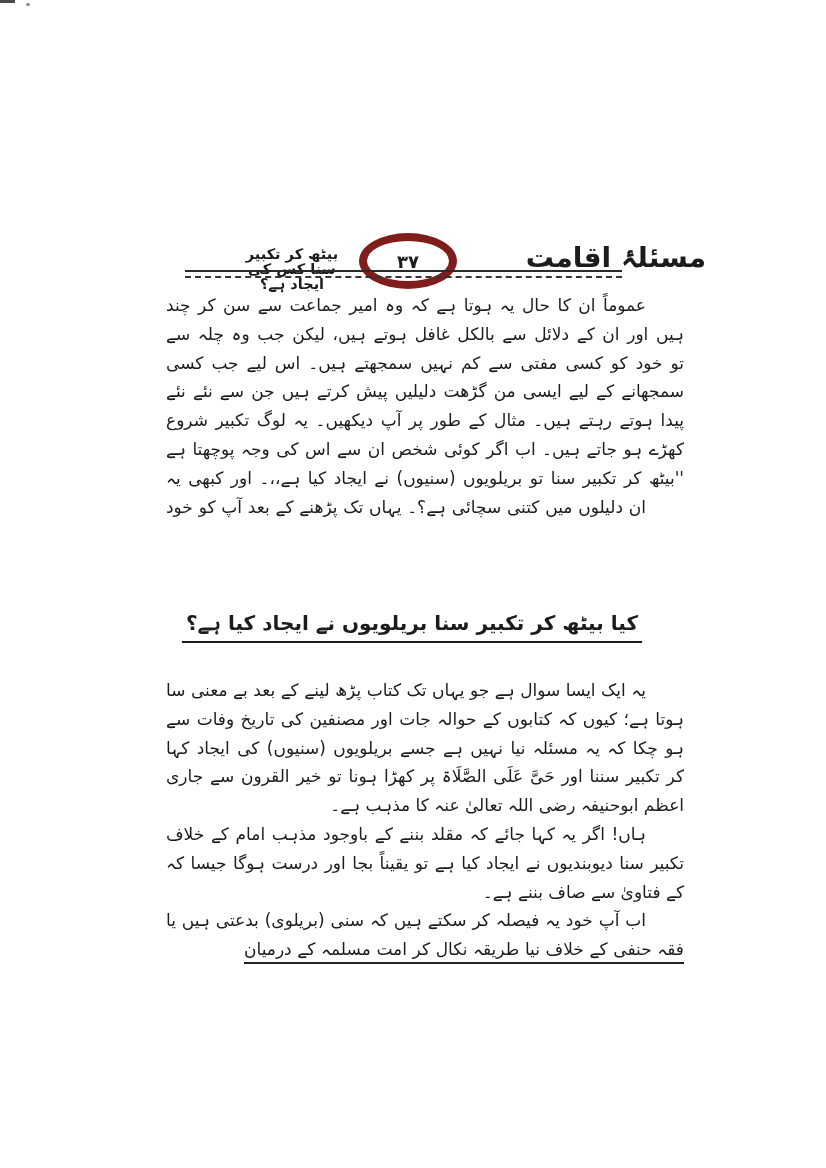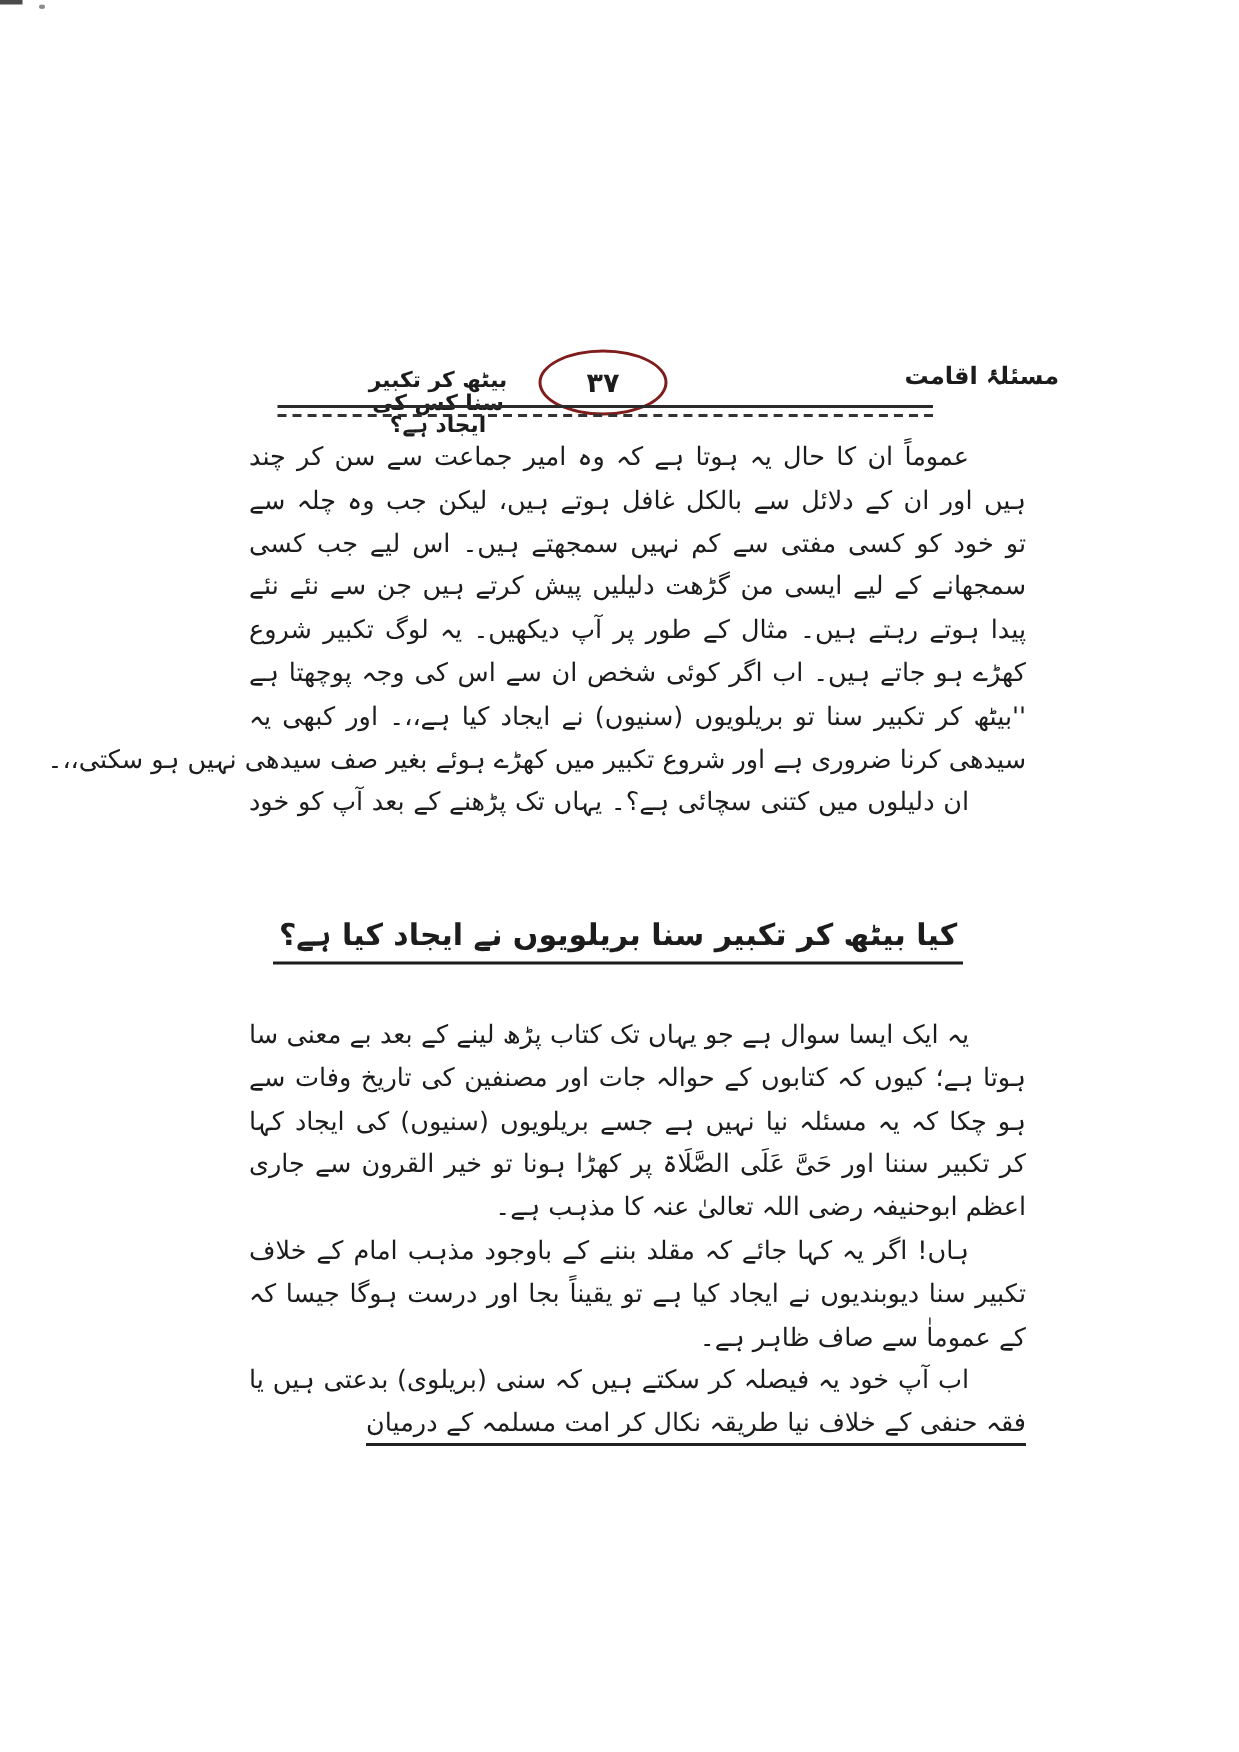--- a/index.html
+++ b/index.html
@@ -3,24 +3,24 @@
 <meta charset="utf-8">
 <style>
   html,body{margin:0;padding:0;background:#ffffff;}
   body{width:826px;height:1168px;position:relative;overflow:hidden;
        font-family:"DejaVu Sans",sans-serif;color:#1c1c1c;}
   .abs{position:absolute;}
   
   .artifact{left:0;top:0;width:15px;height:3px;background:#4a4a4a;}
   .artifact2{left:26px;top:3px;width:4px;height:3px;background:#8a8a8a;border-radius:50%;}
   
-  .hdr-right{top:241px;right:120px;font-size:16px;font-weight:bold;direction:rtl;}
+  .hdr-right{top:241px;right:120px;font-size:28px;font-weight:bold;direction:rtl;}
   .hdr-left{top:247px;left:236px;width:112px;font-size:14.5px;font-weight:bold;
             direction:rtl;text-align:center;line-height:15px;}
-  .oval{left:359px;top:233px;width:82px;height:40px;border:2px solid #7f1d1d;
+  .oval{left:359px;top:233px;width:82px;height:40px;border:8px solid #7f1d1d;
         border-radius:50%;display:flex;align-items:center;justify-content:center;
         font-size:18px;font-weight:bold;background:#fff;}
   .rule-solid{left:185px;top:270px;width:437px;height:2px;background:#2a2a2a;}
   .rule-dashed{left:185px;top:276px;width:437px;height:0;border-top:2px dashed #333;}
   
   .col{left:166px;width:518px;direction:rtl;}
   .col .line{height:28.8px;line-height:28.8px;font-size:17px;
              text-align:right;white-space:nowrap;}
   .col .line.j{white-space:normal;text-align:justify;text-align-last:justify;
                overflow:hidden;}
@@ -52,32 +52,31 @@
 <div class="abs rule-dashed"></div>
 
 <div id="body1" class="abs col">
     <div class="line j indent">عموماً ان کا حال یہ ہوتا ہے کہ وہ امیر جماعت سے سن کر چند مسائل یاد کر لیتے</div>
     <div class="line j">ہیں اور ان کے دلائل سے بالکل غافل ہوتے ہیں، لیکن جب وہ چلہ سے لوٹ کر آتے ہیں</div>
     <div class="line j">تو خود کو کسی مفتی سے کم نہیں سمجھتے ہیں۔ اس لیے جب کسی سنی سے بات ہوتی ہے تو اس کو</div>
     <div class="line j">سمجھانے کے لیے ایسی من گڑھت دلیلیں پیش کرتے ہیں جن سے نئے نئے اختلافات</div>
     <div class="line j">پیدا ہوتے رہتے ہیں۔ مثال کے طور پر آپ دیکھیں۔ یہ لوگ تکبیر شروع ہوتے ہی</div>
     <div class="line j">کھڑے ہو جاتے ہیں۔ اب اگر کوئی شخص ان سے اس کی وجہ پوچھتا ہے تو کہتے ہیں کہ</div>
     <div class="line j">''بیٹھ کر تکبیر سنا تو بریلویوں (سنیوں) نے ایجاد کیا ہے،،۔ اور کبھی یہ کہتے ہیں کہ ''صف</div>
-    <div class="line">سیدھی کرنا ضروری ہے اور شروع تکبیر میں کھڑے ہوئے بغیر صف سیدھی نہیں ہو سکتی،،۔</div>
     <div class="line j indent">ان دلیلوں میں کتنی سچائی ہے؟۔ یہاں تک پڑھنے کے بعد آپ کو خود ہی اندازہ</div>
   </div>
 
 <div class="abs heading-wrap">
   <span class="heading">کیا بیٹھ کر تکبیر سنا بریلویوں نے ایجاد کیا ہے؟</span>
 </div>
 
 <div id="body2" class="abs col">
     <div class="line j indent">یہ ایک ایسا سوال ہے جو یہاں تک کتاب پڑھ لینے کے بعد بے معنی سا معلوم</div>
     <div class="line j">ہوتا ہے؛ کیوں کہ کتابوں کے حوالہ جات اور مصنفین کی تاریخ وفات سے آپ کو معلوم</div>
     <div class="line j">ہو چکا کہ یہ مسئلہ نیا نہیں ہے جسے بریلویوں (سنیوں) کی ایجاد کہا جائے؛ کیوں کہ بیٹھ</div>
     <div class="line j">کر تکبیر سننا اور حَیَّ عَلَی الصَّلَاۃ پر کھڑا ہونا تو خیر القرون سے جاری ہے اور یہی امام</div>
     <div class="line">اعظم ابوحنیفہ رضی اللہ تعالیٰ عنہ کا مذہب ہے۔</div>
     <div class="line j indent">ہاں! اگر یہ کہا جائے کہ مقلد بننے کے باوجود مذہب امام کے خلاف کھڑے ہو کر</div>
     <div class="line j">تکبیر سنا دیوبندیوں نے ایجاد کیا ہے تو یقیناً بجا اور درست ہوگا جیسا کہ علماے دیوبند</div>
-    <div class="line">کے عموماٰ سے صاف ظاہر ہے۔</div>
+    <div class="line">کے فتاویٰ سے صاف بننے ہے۔</div>
     <div class="line j indent">اب آپ خود یہ فیصلہ کر سکتے ہیں کہ سنی (بریلوی) بدعتی ہیں یا دیوبندی؟۔ اور</div>
     <div class="line j ul short">فقہ حنفی کے خلاف نیا طریقہ نکال کر امت مسلمہ کے درمیان اختلاف سنی پیدا کرتے</div>
   </div>
 
 </body></html>

